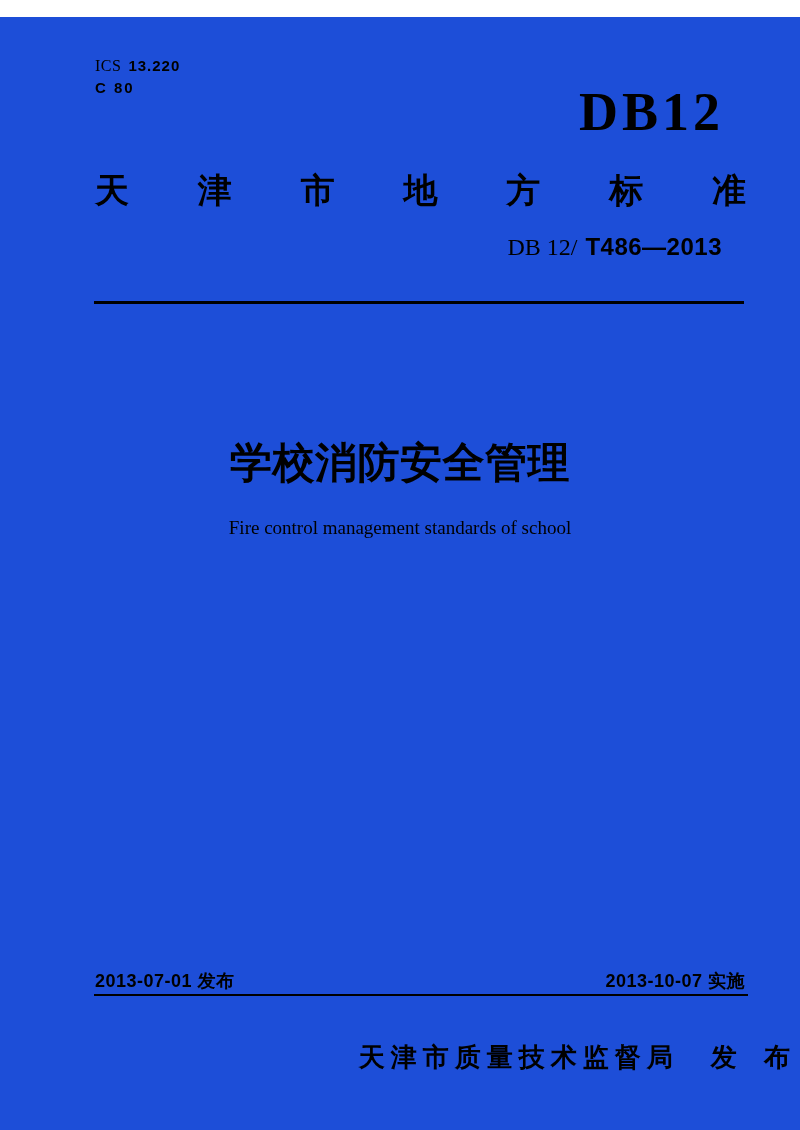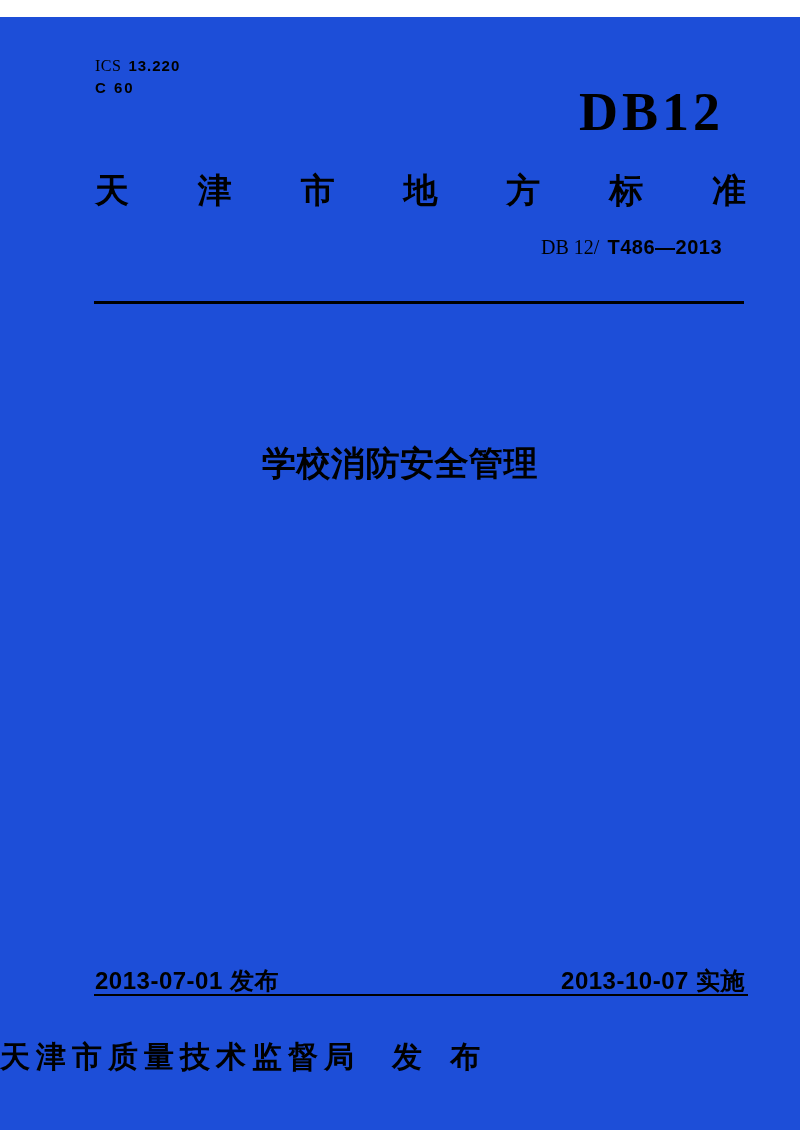--- a/index.html
+++ b/index.html
@@ -61,21 +61,21 @@
     font-weight: 700;
     line-height: 46px;
   }
   .std-name span { display: block; }
 
   
   .doc-number {
     position: absolute;
     top: 217px;
     right: 78px;
-    font-size: 20px;
+    font-size: 24px;
     line-height: 26px;
     white-space: nowrap;
   }
   .doc-number-prefix { font-family: "Liberation Serif", serif; font-weight: 400; }
   .doc-number-suffix { font-weight: 700; margin-left: 8px; letter-spacing: 0.5px; }
 
   
   .header-rule {
     position: absolute;
     top: 284px;
@@ -85,21 +85,21 @@
     background: #000;
   }
 
   
   .title-cn {
     position: absolute;
     top: 424px;
     left: 0;
     width: 800px;
     text-align: center;
-    font-size: 34px;
+    font-size: 42px;
     font-weight: 700;
     line-height: 44px;
     letter-spacing: 0.5px;
   }
   .title-en {
     position: absolute;
     top: 499px;
     left: 0;
     width: 800px;
     text-align: center;
@@ -109,60 +109,60 @@
   }
 
   
   .footer-dates {
     position: absolute;
     top: 952px;
     left: 95px;
     width: 650px;
     display: flex;
     justify-content: space-between;
-    font-size: 24px;
+    font-size: 18px;
     font-weight: 700;
     line-height: 24px;
     letter-spacing: 0.5px;
     white-space: nowrap;
   }
   .footer-rule {
     position: absolute;
     top: 977px;
     left: 94px;
     width: 654px;
     height: 2px;
     background: #000;
   }
 
   
   .publisher-line {
     position: absolute;
     top: 1025px;
     left: 0;
     width: 800px;
-    text-align: left;
-    font-size: 30px;
+    text-align: right;
+    font-size: 26px;
     font-weight: 700;
     line-height: 30px;
     white-space: nowrap;
   }
   .publisher-name { letter-spacing: 6px; }
   .publish-label { margin-left: 32px; letter-spacing: 10px; }
 </style>
 </head>
 <body>
 
 <div class="page">
 
   <div class="ics-block">
     <div class="ics-line">
       <span class="ics-label">ICS</span><span class="ics-value">13.220</span>
     </div>
-    <div class="ics-line doc-class">C 60</div>
+    <div class="ics-line doc-class">C 80</div>
   </div>
 
   <div class="db-large">DB12</div>
 
   <div class="std-name">
     <span>天</span>
     <span>津</span>
     <span>市</span>
     <span>地</span>
     <span>方</span>
@@ -170,20 +170,21 @@
     <span>准</span>
   </div>
 
   <div class="doc-number">
     <span class="doc-number-prefix">DB 12/</span><span class="doc-number-suffix">T486—2013</span>
   </div>
 
   <div class="header-rule"></div>
 
   <div class="title-cn">学校消防安全管理</div>
+  <div class="title-en">Fire control management standards of school</div>
 
   <div class="footer-dates">
     <span>2013-07-01 发布</span>
     <span>2013-10-07 实施</span>
   </div>
 
   <div class="footer-rule"></div>
 
   <div class="publisher-line">
     <span class="publisher-name">天津市质量技术监督局</span><span class="publish-label">发 布</span>

